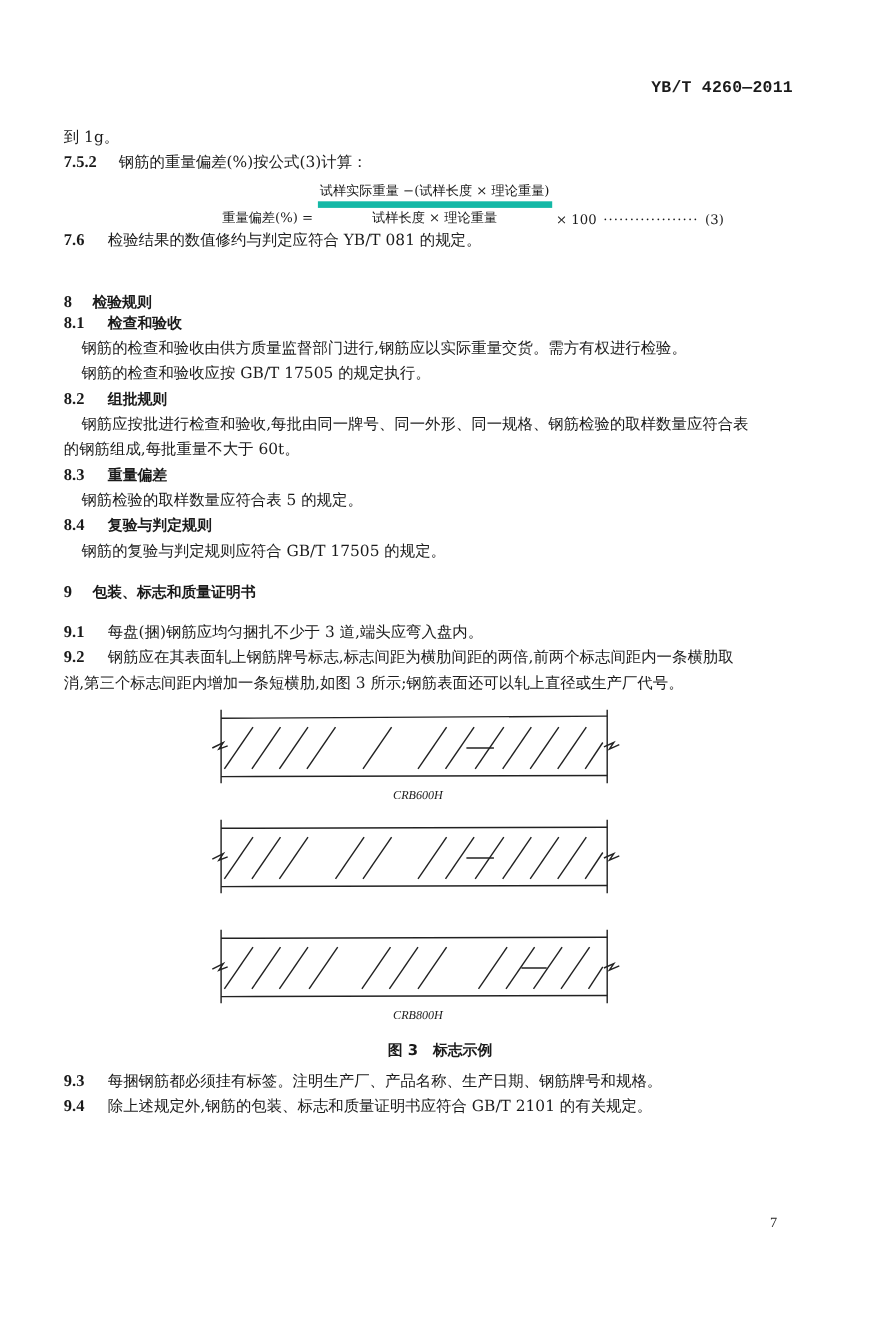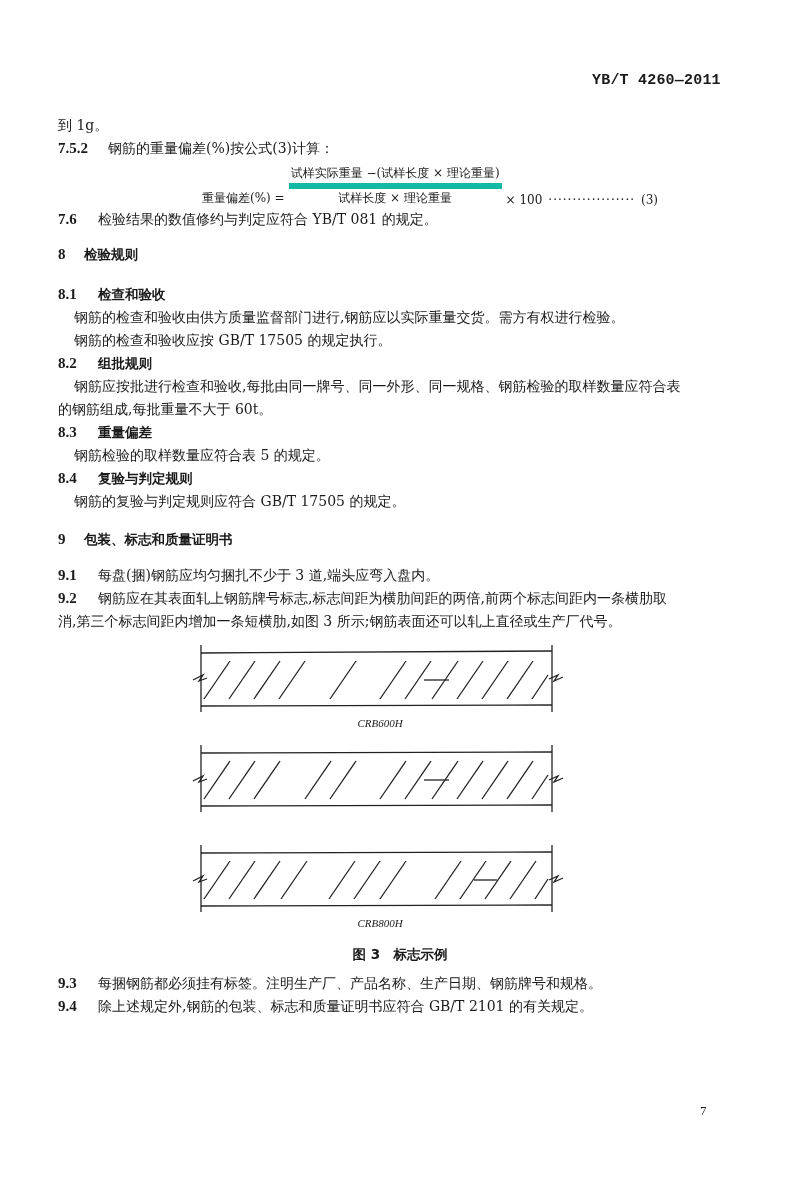--- a/index.html
+++ b/index.html
@@ -61,21 +61,21 @@
   </span>
   <span>× 100</span>
   <span class="dots">··················</span>
   <span style="margin-left:6px">(3)</span>
 </div>
 
 <div class="line" style="top:210px">
   <span class="num w2">7.6</span><span>检验结果的数值修约与判定应符合 YB/T 081 的规定。</span>
 </div>
 
-<div class="line" style="top:245px">
+<div class="line" style="top:266px">
   <span class="num w1">8</span><span class="heading">检验规则</span>
 </div>
 
 <div class="line" style="top:285px">
   <span class="num w2">8.1</span><span class="heading">检查和验收</span>
 </div>
 <div class="line indent" style="top:308px">钢筋的检查和验收由供方质量监督部门进行,钢筋应以实际重量交货。需方有权进行检验。</div>
 <div class="line indent" style="top:331px">钢筋的检查和验收应按 GB/T 17505 的规定执行。</div>
 
 <div class="line" style="top:354px">

